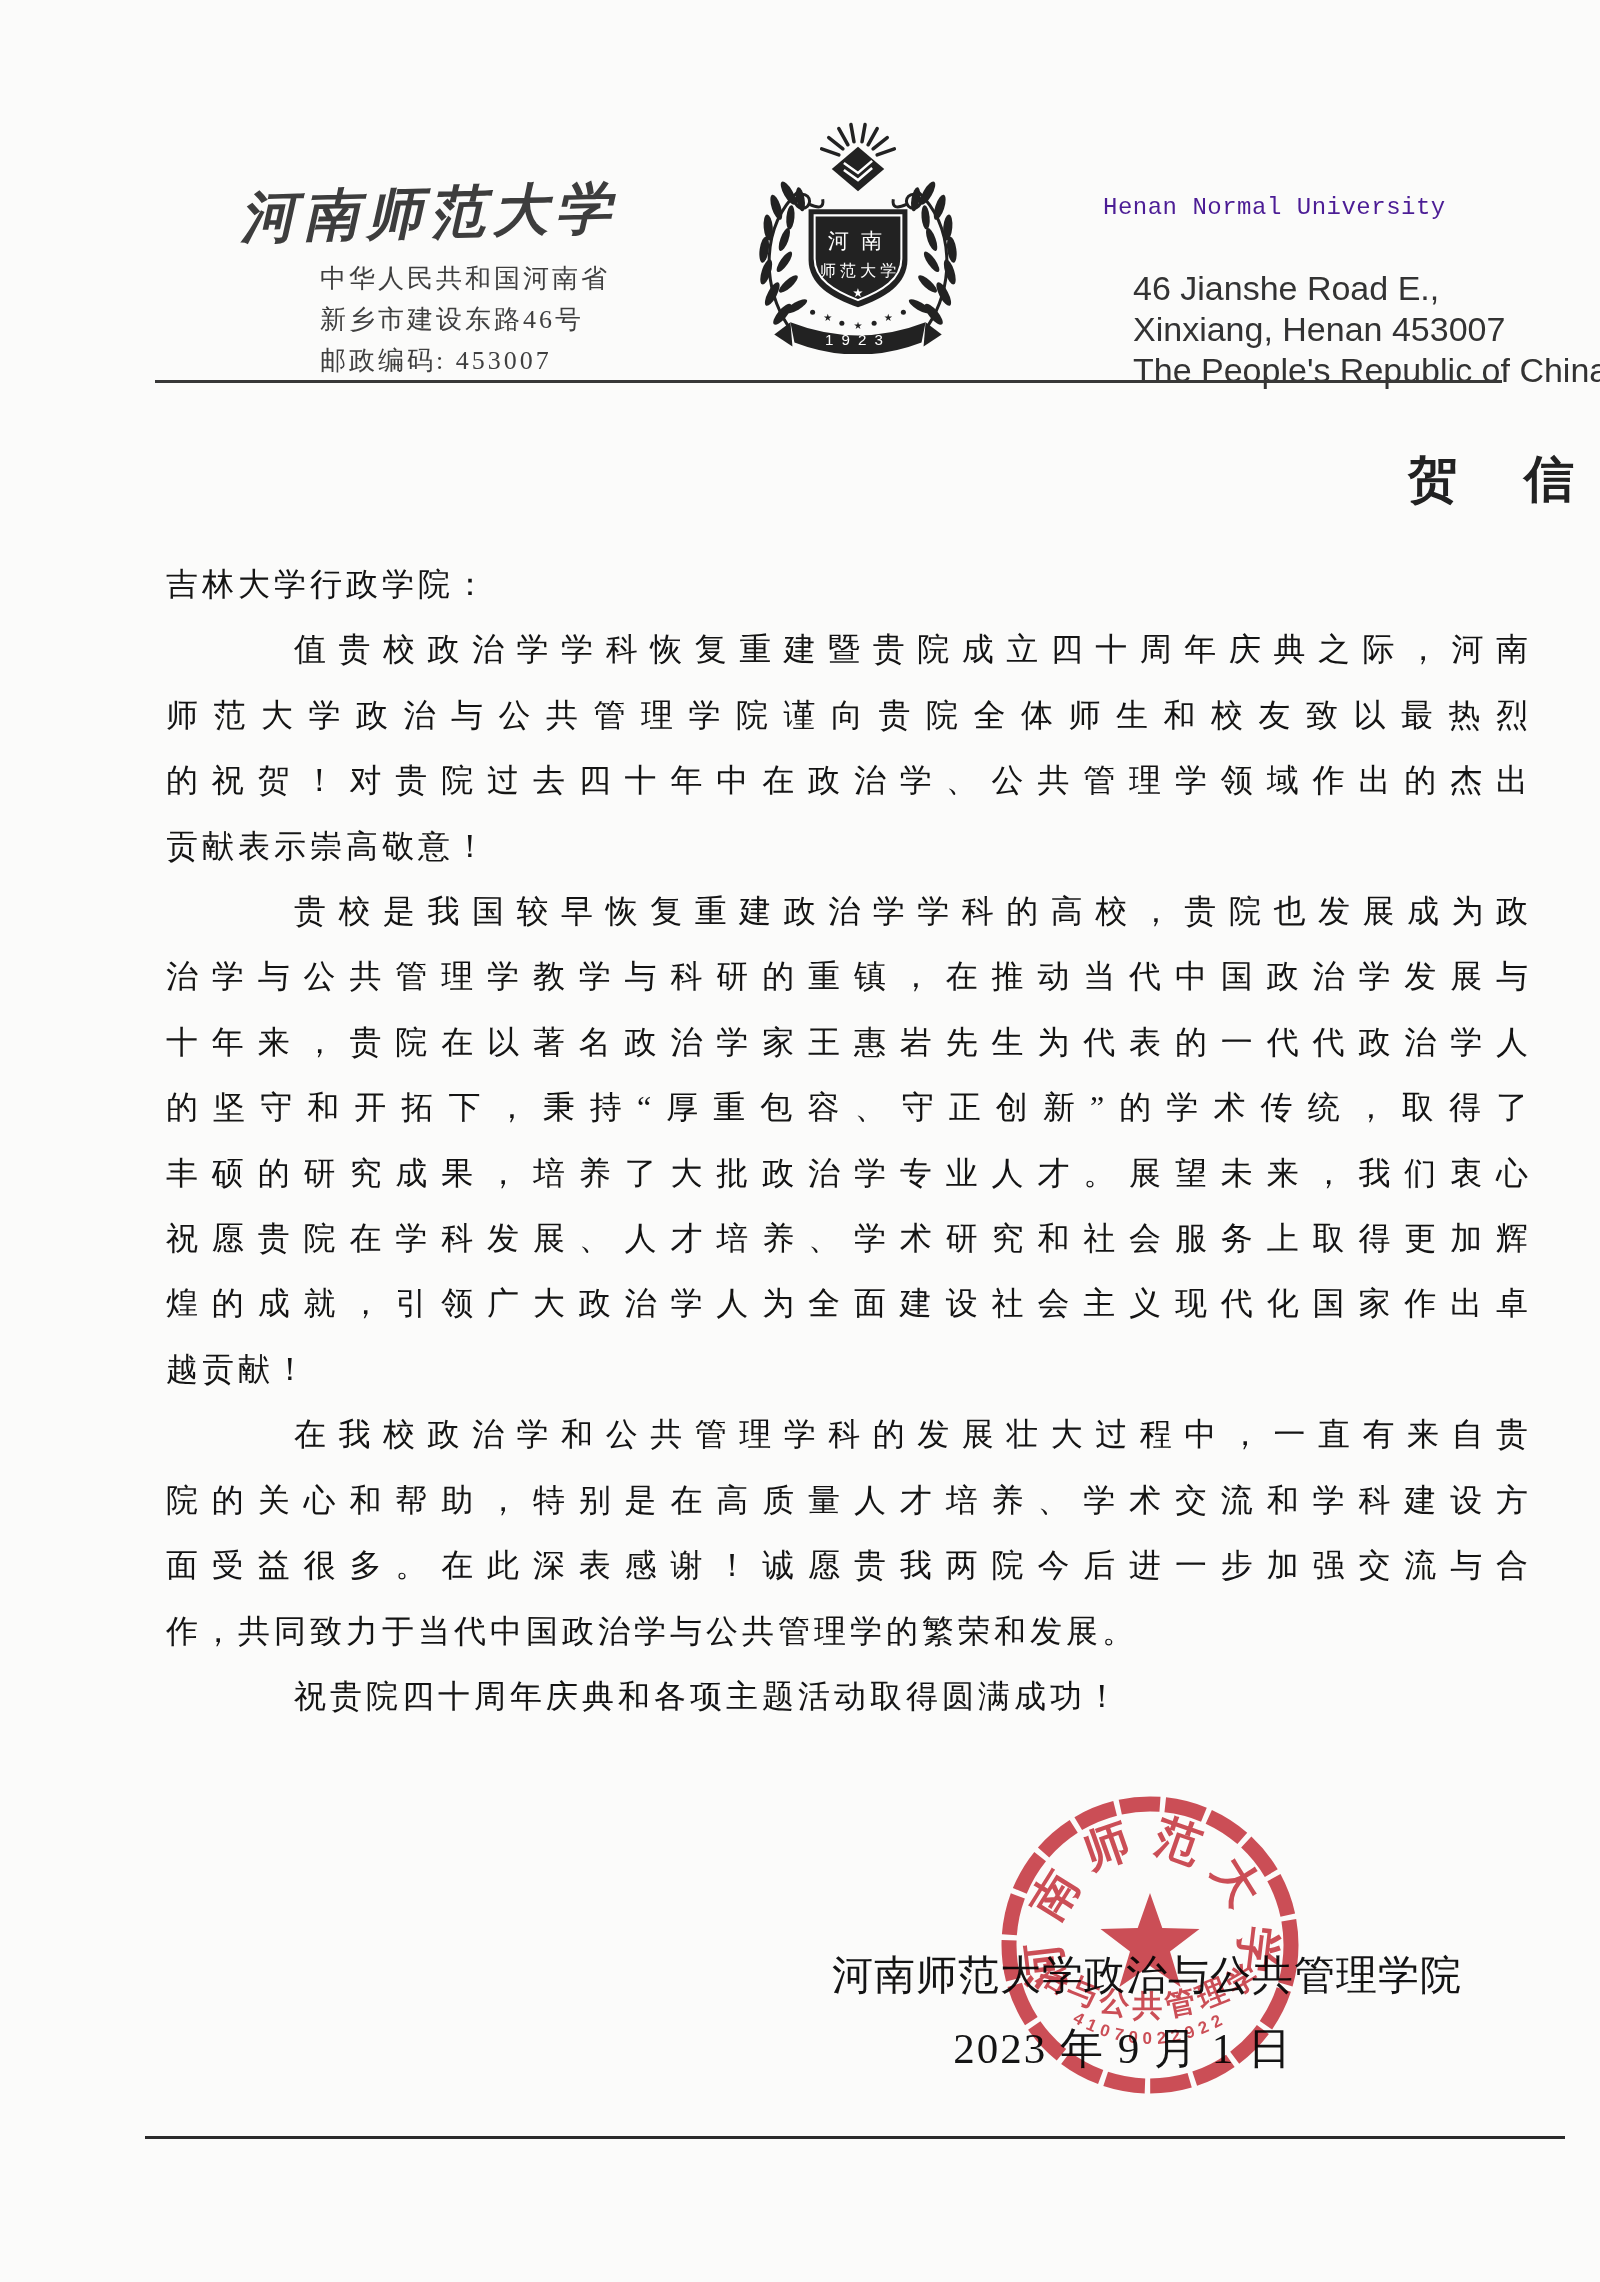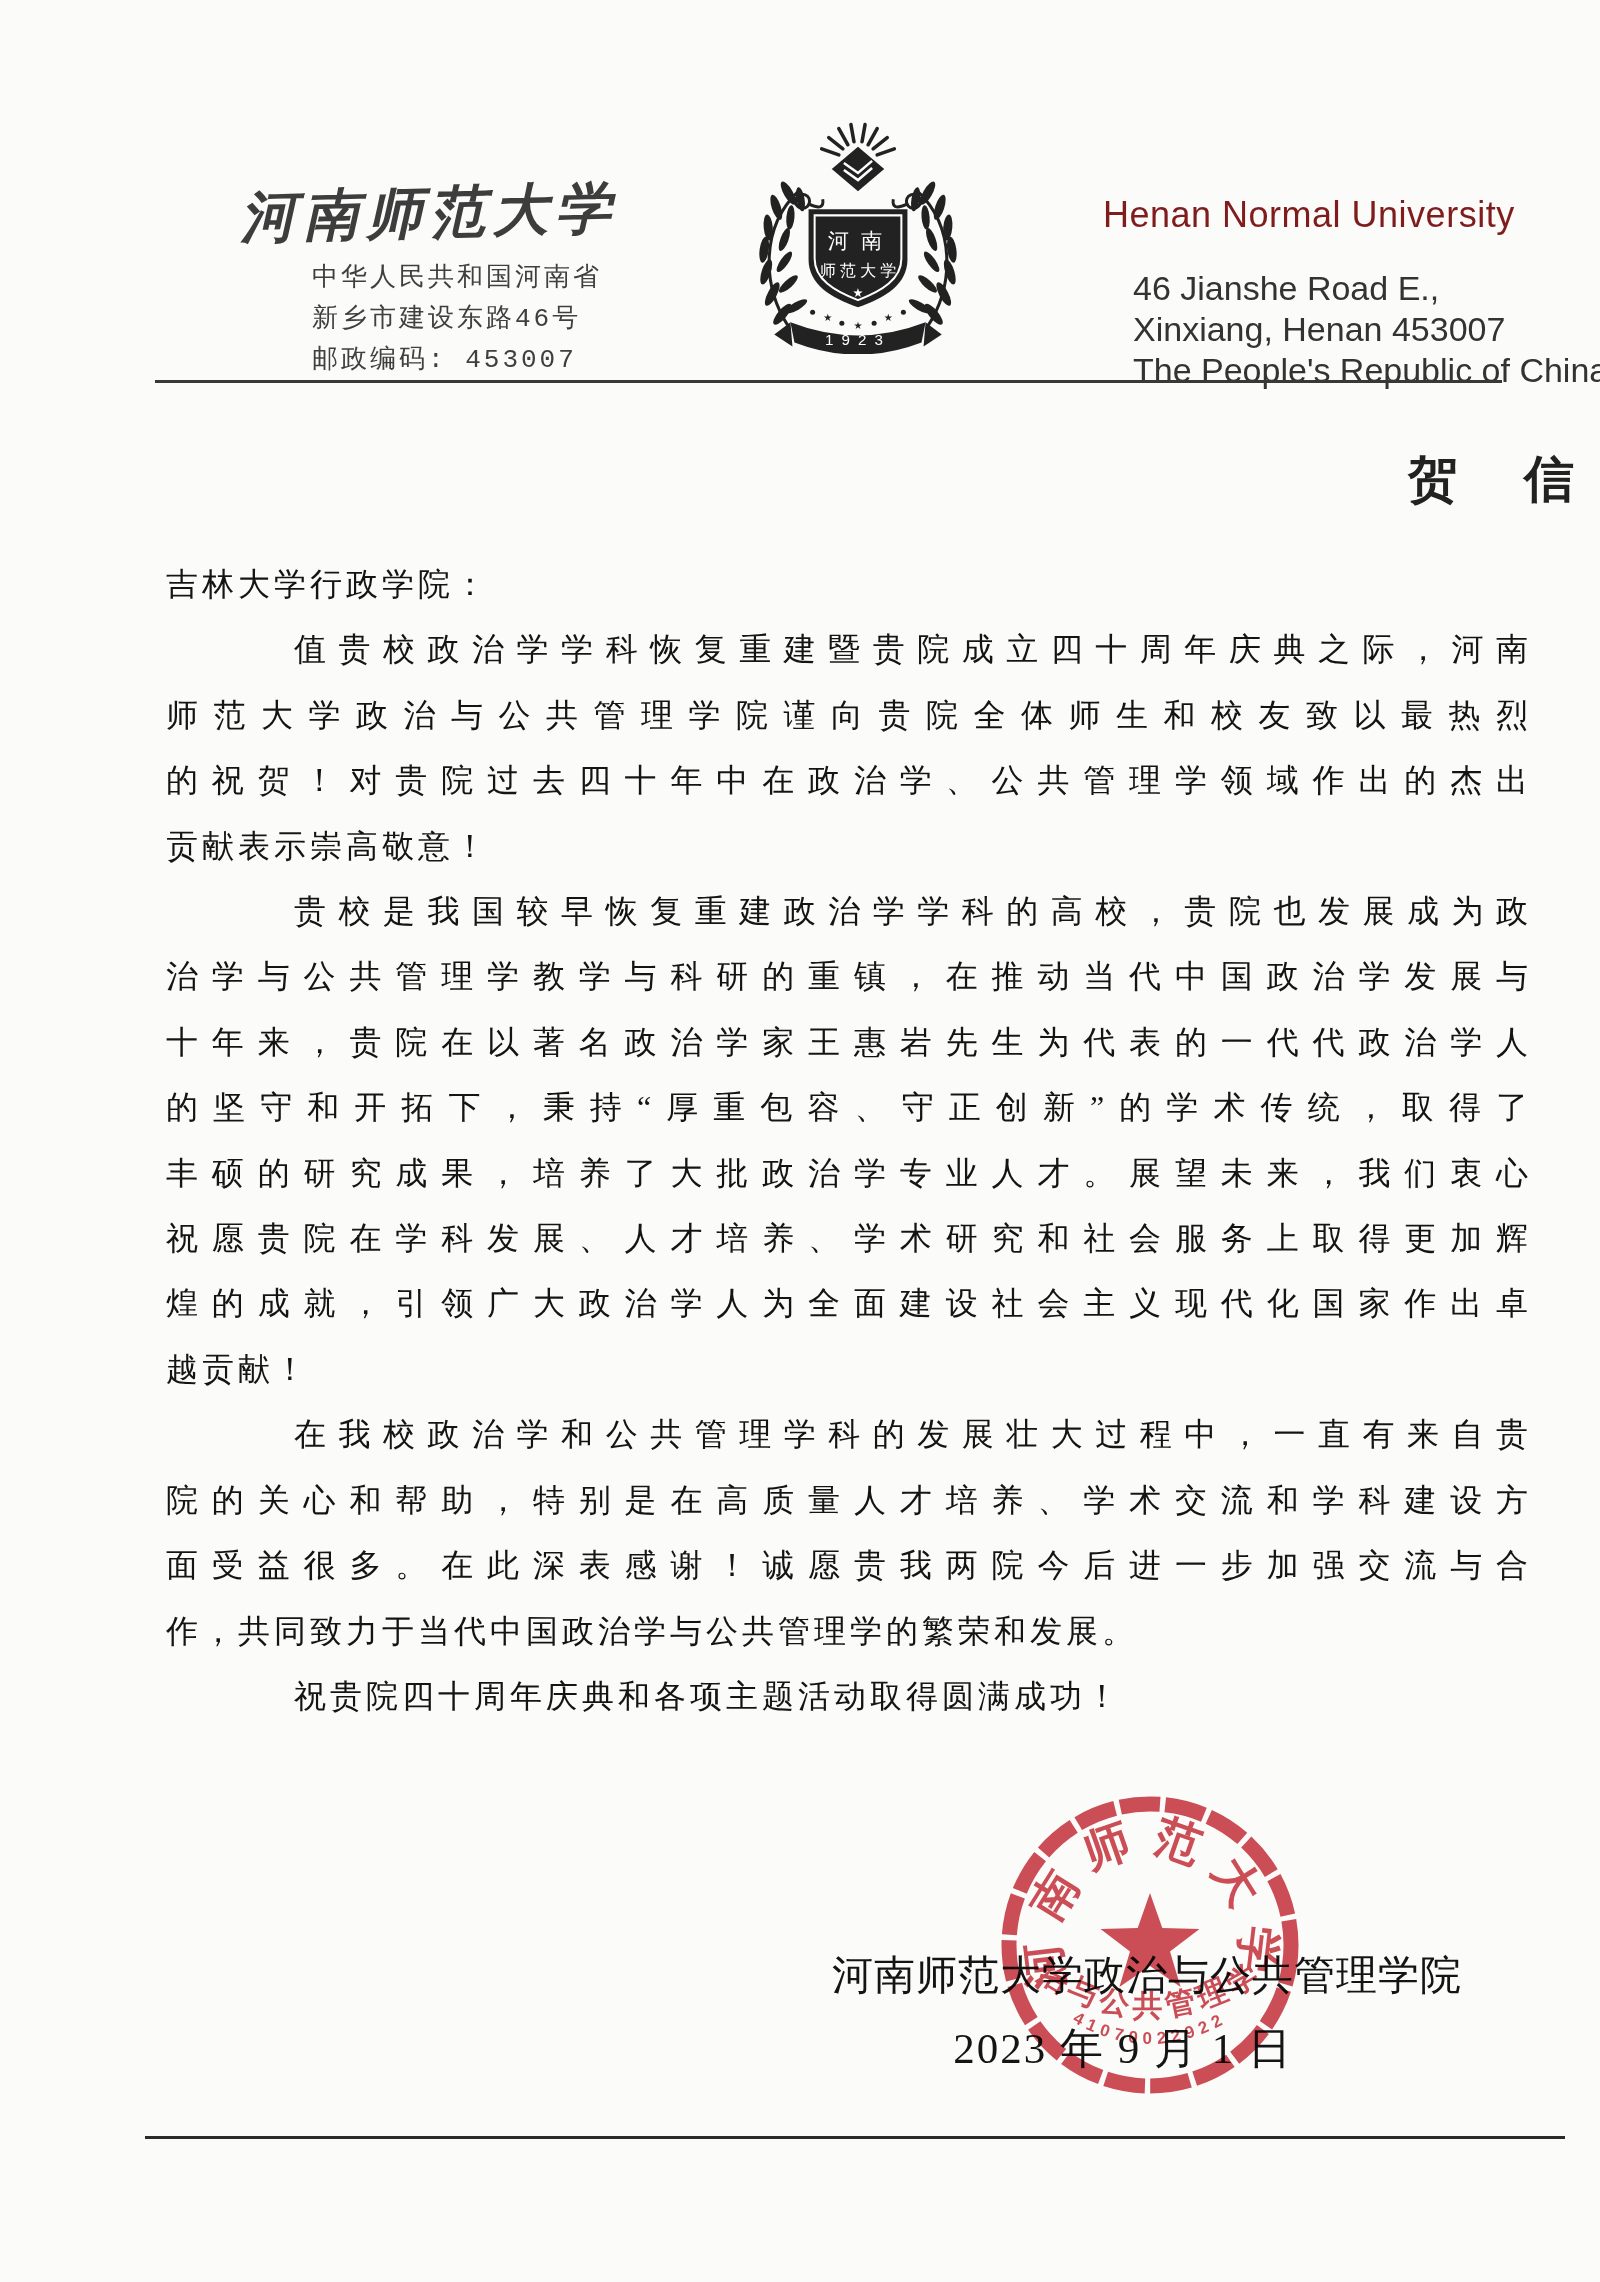--- a/index.html
+++ b/index.html
@@ -12,29 +12,29 @@
   .abs{position:absolute;}
   
   .cn-logo{
     left:240px;top:176px;width:360px;
     font-family:"DejaVu Serif",serif;
     font-style:italic;font-weight:bold;
     font-size:56px;letter-spacing:7px;color:#3d3d3d;
     transform:rotate(-1.5deg);white-space:nowrap;
   }
   .cn-addr{
-    left:312px;top:258px;
-    font-family:Liberation Mono, monospace;
+    left:320px;top:258px;
+    font-family:Liberation Serif, serif;
     font-size:26px;line-height:41px;letter-spacing:3px;color:#3f3f3f;
     white-space:nowrap;
   }
   .en-name{
     left:1103px;top:194px;
-    font-family:Liberation Sans, sans-serif;
-    font-size:36px;color:#7f1d1d;letter-spacing:.5px;white-space:nowrap;
+    font-family:Liberation Mono, monospace;
+    font-size:24px;color:#4c1d95;letter-spacing:.5px;white-space:nowrap;
   }
   .en-addr{
     left:1133px;top:268px;
     font-family:"Liberation Sans","DejaVu Sans",sans-serif;
     font-size:34px;line-height:41px;color:#333;white-space:nowrap;
   }
   .rule-top{left:155px;top:380px;width:1347px;height:3px;background:#383838;}
   .rule-bottom{left:145px;top:2136px;width:1420px;height:3px;background:#2b2b2b;}
   .emblem{left:742px;top:106px;width:232px;height:248px;}
   

